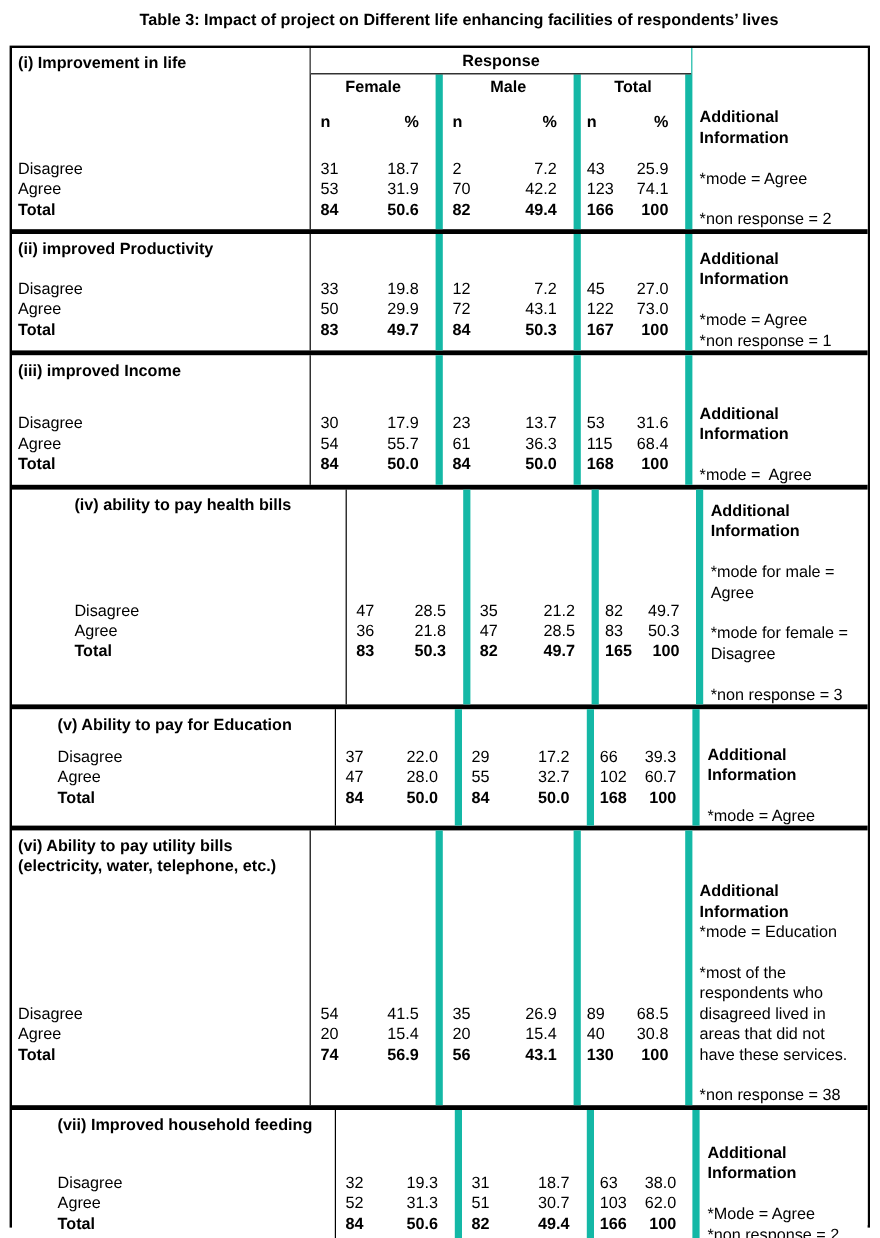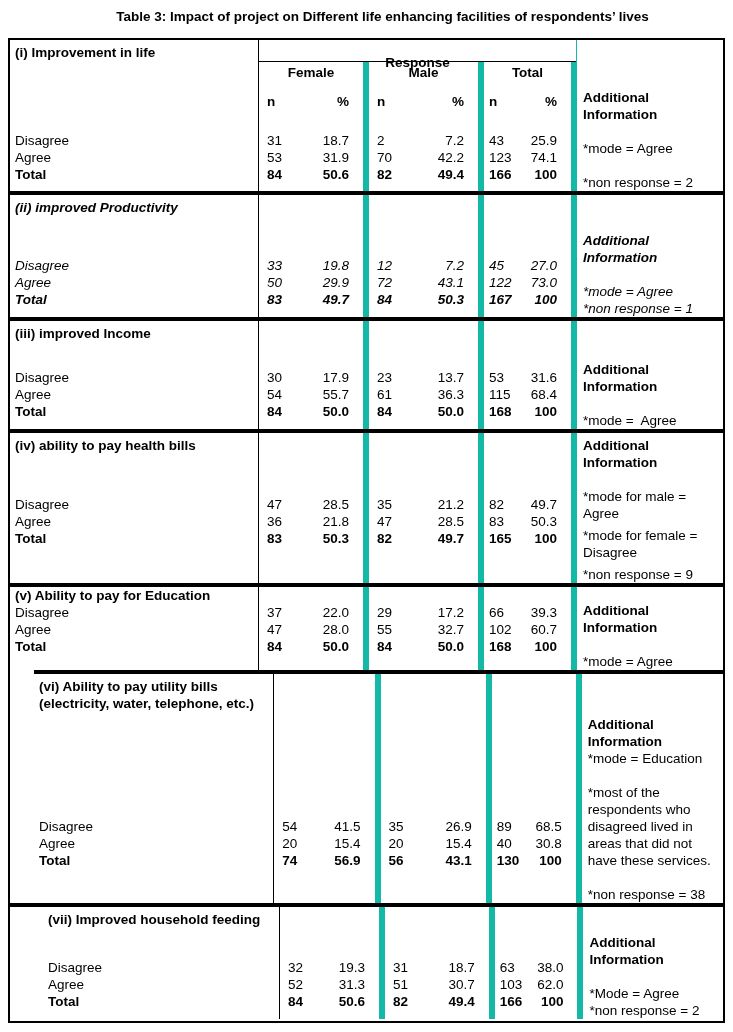--- a/index.html
+++ b/index.html
@@ -29,21 +29,21 @@
   }
   .response-hdr {
     position:absolute;
     top:0; left:249px;
     width:317px; height:22px;
     box-sizing:border-box;
     background:#fff;
     border-bottom:1px solid #000;
     text-align:center;
     font-weight:bold;
-    padding-top:14px;
+    padding-top:2px;
     z-index:2;
   }
   .section { display:flex; box-sizing:border-box; background:#fff; }
   .section.sep { border-top:4px solid #000; }
   .col { box-sizing:border-box; display:flex; flex-direction:column;justify-content:flex-end; }
   .label-col { width:249px; border-right:1px solid #000; }
   .num-col   { border-right:6px solid #14b8a6; }
   .female-col{ width:110px; }
   .male-col  { width:115px; }
   .total-col { width:93px; }
@@ -141,21 +141,21 @@
           </div>
         </div>
         <div class="col add-col">
           <div class="add-title">Additional Information</div>
           <div class="add-line"></div>
           <div class="add-line">*mode = Agree</div>
           <div class="add-line"></div>
           <div class="add-line">*non response = 2</div>
         </div>
       </div>
-      <div class="section sep" style="height: 126px; font-style: italic; --pad: 9px;">
+      <div class="section sep" style="height: 101px; --pad: 9px;">
         <div class="col label-col">
           <div class="sec-title">(ii) improved Productivity</div>
           <div class="rows">
             <div class="rlabel">Disagree</div>
             <div class="rlabel">Agree</div>
             <div class="rlabel bold">Total</div>
           </div>
         </div>
         <div class="col num-col female-col">
           <div class="rows">
@@ -268,21 +268,21 @@
               <span class="vp">100</span>
             </div>
           </div>
         </div>
         <div class="col add-col">
           <div class="add-title">Additional Information</div>
           <div class="add-line"></div>
           <div class="add-line">*mode =  Agree</div>
         </div>
       </div>
-      <div class="section sep" style="height: 154px; --pad: 36px;">
+      <div class="section sep" style="height: 183px; padding-left: 47px; --pad: 36px;">
         <div class="col label-col">
           <div class="sec-title">(iv) ability to pay health bills</div>
           <div class="rows">
             <div class="rlabel">Disagree</div>
             <div class="rlabel">Agree</div>
             <div class="rlabel bold">Total</div>
           </div>
         </div>
         <div class="col num-col female-col">
           <div class="rows">
@@ -332,24 +332,24 @@
             </div>
           </div>
         </div>
         <div class="col add-col">
           <div class="add-title">Additional Information</div>
           <div class="add-line"></div>
           <div class="add-line">*mode for male = Agree</div>
           <div class="add-line"></div>
           <div class="add-line">*mode for female = Disagree</div>
           <div class="add-line"></div>
-          <div class="add-line">*non response = 9</div>
-        </div>
-      </div>
-      <div class="section sep" style="height: 87px; --pad: 15px;">
+          <div class="add-line">*non response = 3</div>
+        </div>
+      </div>
+      <div class="section sep" style="height: 101px; padding-left: 33px; --pad: 15px;">
         <div class="col label-col">
           <div class="sec-title">(v) Ability to pay for Education</div>
           <div class="rows">
             <div class="rlabel">Disagree</div>
             <div class="rlabel">Agree</div>
             <div class="rlabel bold">Total</div>
           </div>
         </div>
         <div class="col num-col female-col">
           <div class="rows">
@@ -398,21 +398,21 @@
               <span class="vp">100</span>
             </div>
           </div>
         </div>
         <div class="col add-col">
           <div class="add-title">Additional Information</div>
           <div class="add-line"></div>
           <div class="add-line">*mode = Agree</div>
         </div>
       </div>
-      <div class="section sep" style="height: 233px; margin-left: 24px; --pad: 34px;">
+      <div class="section sep" style="height: 233px; --pad: 34px;">
         <div class="col label-col">
           <div class="sec-title">(vi) Ability to pay utility bills (electricity, water, telephone, etc.)</div>
           <div class="rows">
             <div class="rlabel">Disagree</div>
             <div class="rlabel">Agree</div>
             <div class="rlabel bold">Total</div>
           </div>
         </div>
         <div class="col num-col female-col">
           <div class="rows">

